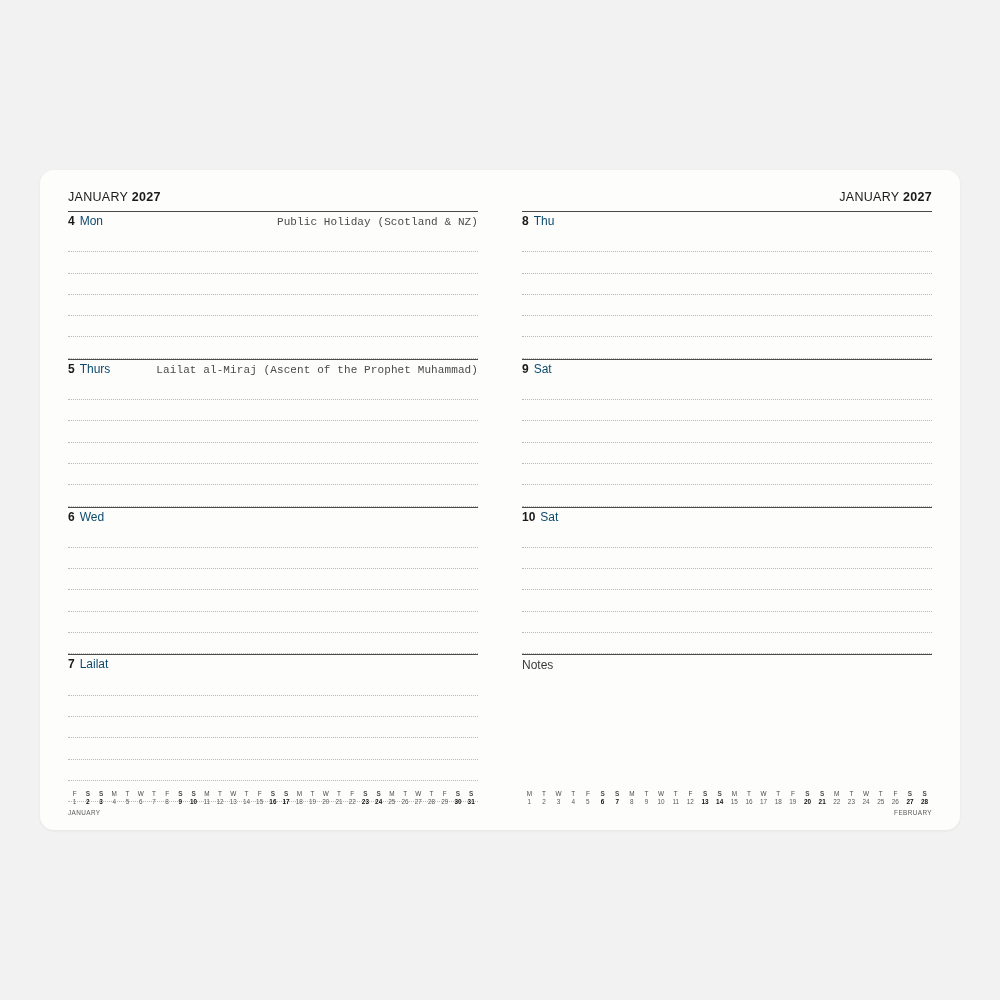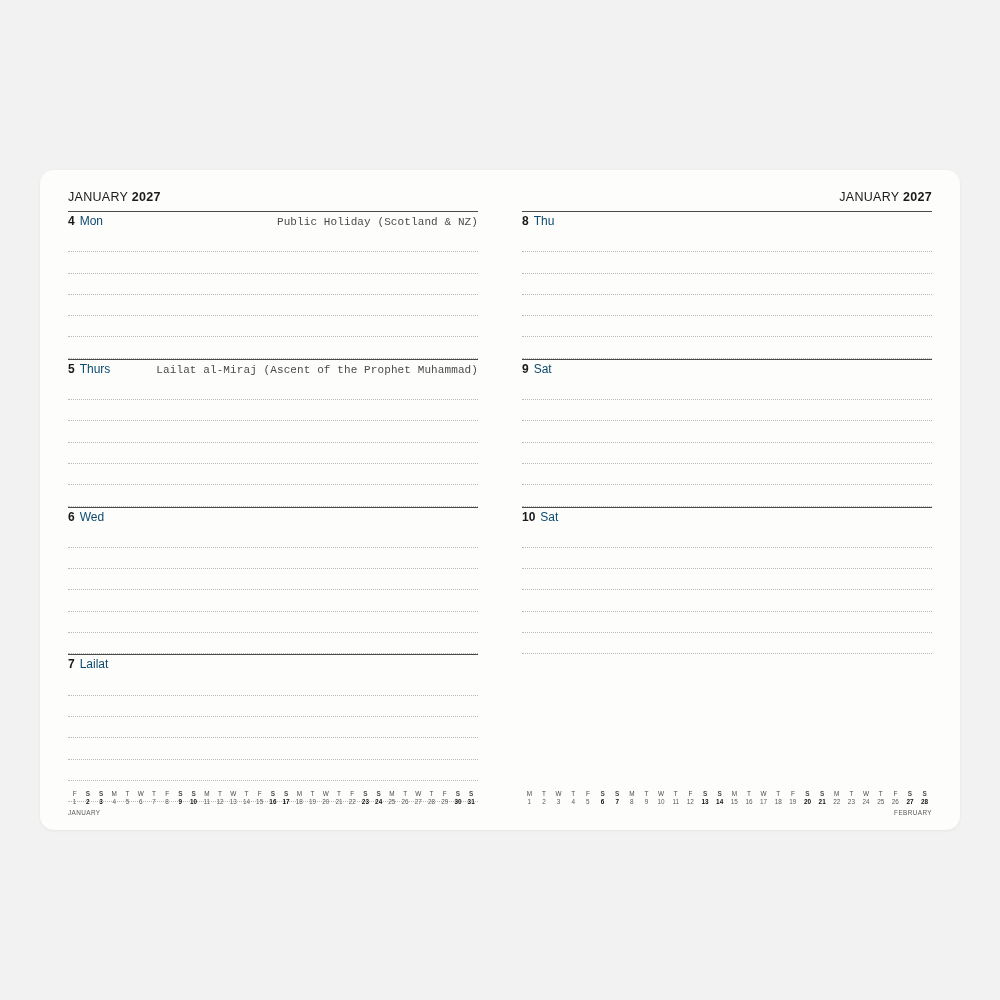--- a/index.html
+++ b/index.html
@@ -306,20 +306,23 @@
         <div class="lines">
           <div class="line"></div>
           <div class="line"></div>
           <div class="line"></div>
           <div class="line"></div>
           <div class="line"></div>
           <div class="line"></div>
         </div>
       </div>
 
+      <div class="day-block">
+        <div class="notes-head">Notes</div>
+      </div>
 
       <div class="footer">
         <div class="mini-row dows" id="right-dows">
             <div class="mini-cell">M</div>
             <div class="mini-cell">T</div>
             <div class="mini-cell">W</div>
             <div class="mini-cell">T</div>
             <div class="mini-cell">F</div>
             <div class="mini-cell we">S</div>
             <div class="mini-cell we">S</div>

